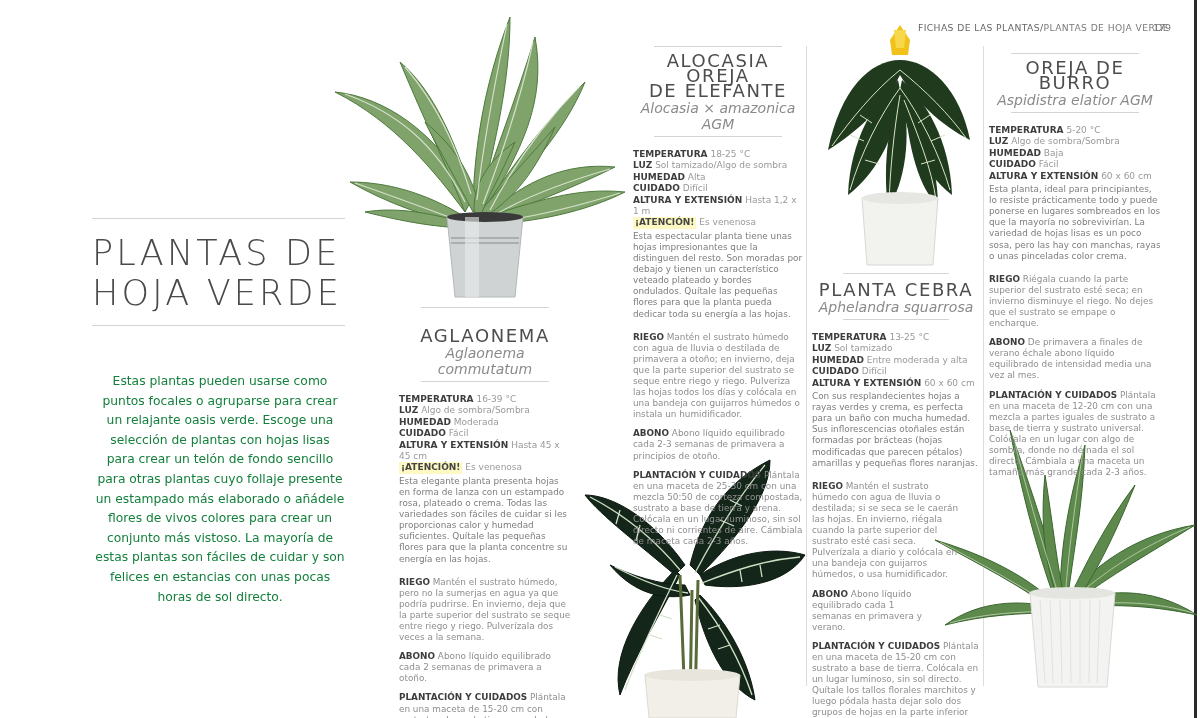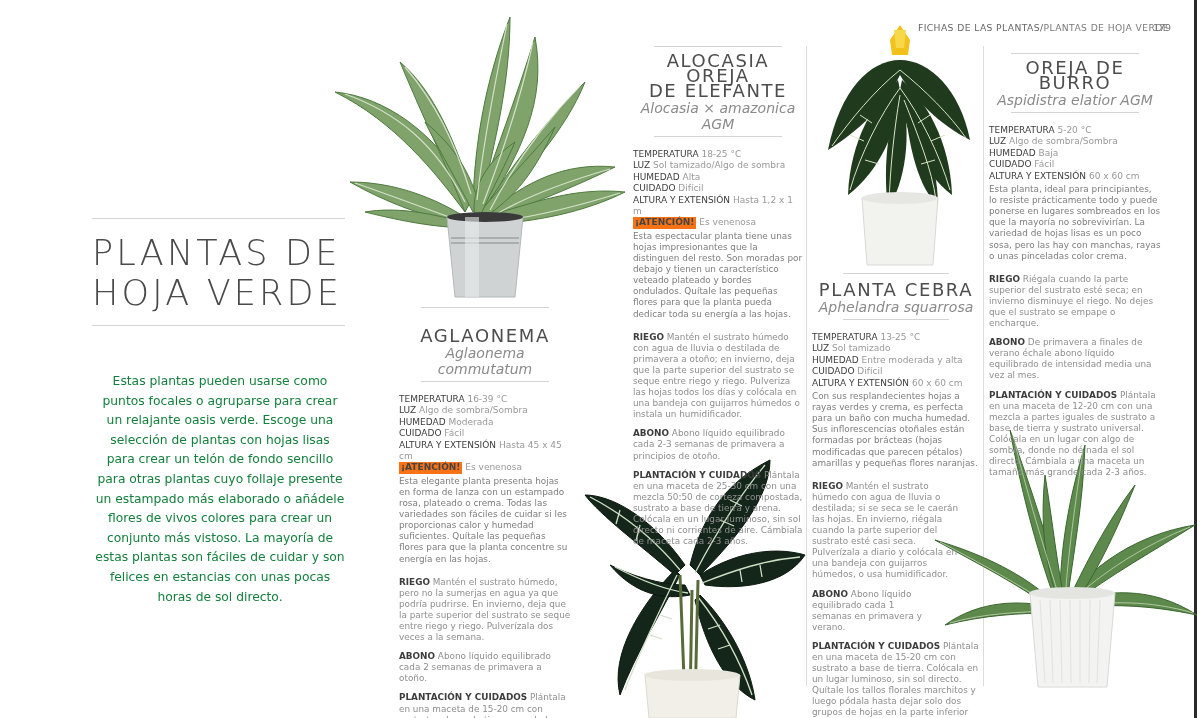--- a/index.html
+++ b/index.html
@@ -18,22 +18,22 @@
   .rule { height: 1px; background: #d4d4d4; }
   .section-title { font-family: "DejaVu Sans", sans-serif; font-weight: 300; font-size: 35px; line-height: 40px; letter-spacing: 3.2px; color: #4a4a4a; margin: 14px 0 12px; white-space: nowrap; }
   .intro { position: absolute; left: 95px; top: 372px; width: 250px; font-size: 12.3px; line-height: 19.6px; color: #15803d; text-align: center; }
 
   
   .card { position: absolute; }
   .card .rule { margin: 0 auto; }
   .plant-name { text-align: center; font-size: 18px; letter-spacing: 1.6px; color: #4d4d4d; line-height: 15px; margin-top: 6px; }
   .latin { text-align: center; font-size: 14px; font-style: italic; color: #8a8a8a; margin: 2px 0 4px; }
   .facts { margin-top: 12px; font-size: 9px; line-height: 11.4px; color: #999; }
-  .facts .k { font-weight: normal; color: #3d3d3d; margin-top: 42px; }
-  .warn { display: inline-block; background: #f97316; color: #444; font-weight: bold; padding: 0 2px; }
+  .facts .k { font-weight: bold; color: #3d3d3d; margin-top: 42px; }
+  .warn { display: inline-block; background: #fef9c3; color: #444; font-weight: bold; padding: 0 2px; }
   .para { margin-top: 2px; font-size: 8.85px; line-height: 11.1px; color: #8e8e8e; }
   .para + .para { margin-top: 8px; }
   .para .k { font-weight: bold; color: #3d3d3d; }
   .para.desc { color: #7d7d7d; }
 
   
   .illus { position: absolute; }
 </style>
 </head>
 <body>

